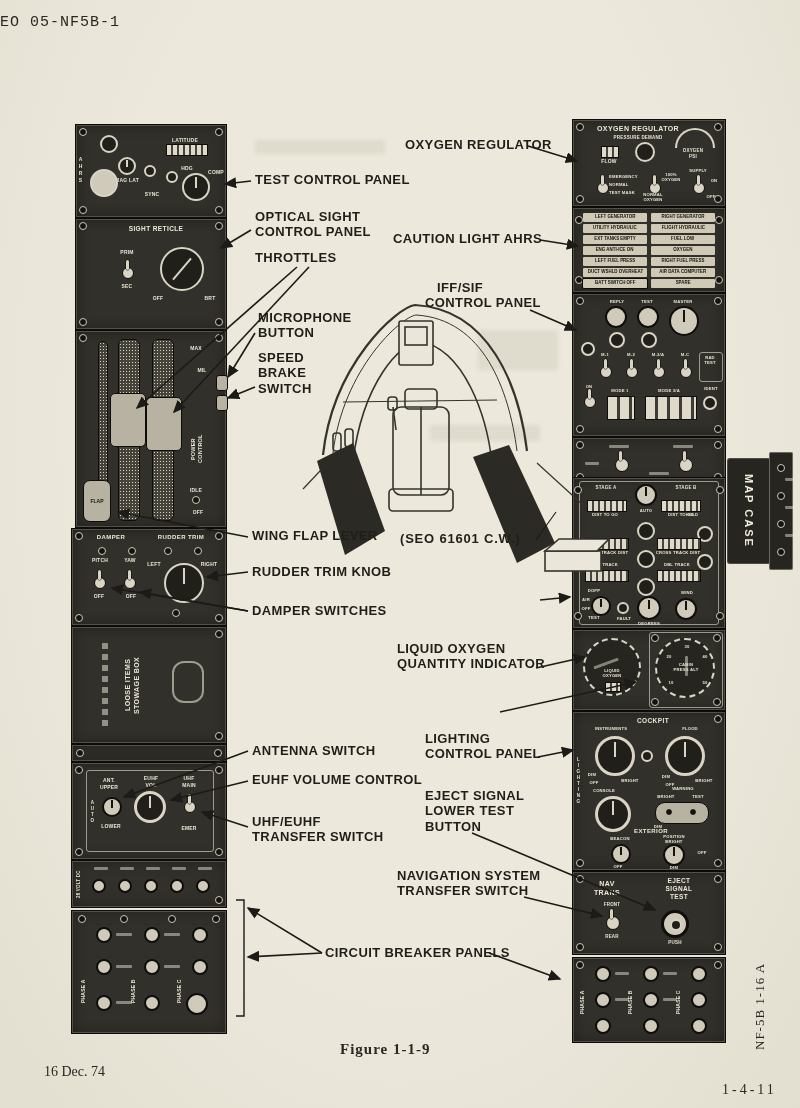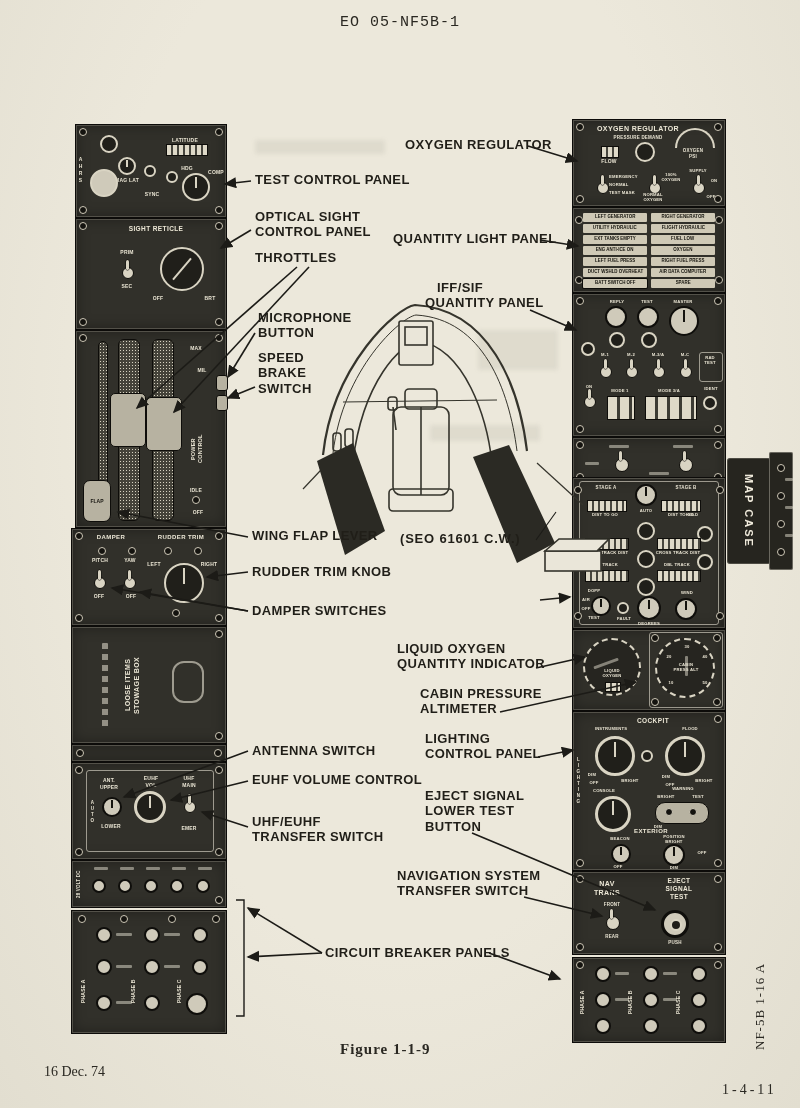--- a/index.html
+++ b/index.html
@@ -1,19 +1,19 @@
 <!DOCTYPE html>
 <html><head>
 <meta charset="utf-8">
 <style>
   html,body{margin:0;padding:0;background:#c8c4b6;}
   .page{position:relative;width:800px;height:1108px;margin:0 auto;overflow:hidden;
     background:radial-gradient(ellipse at 50% 38%, #ece8db 55%, #e2ded0 100%);
     font-family:"Liberation Sans",sans-serif;}
-  .docnum{position:absolute;left:0;top:14px;width:800px;text-align:center;
+  .docnum{position:absolute;left:0;top:14px;width:800px;
     font:15px "Liberation Mono",monospace;color:#2a2822;letter-spacing:1px;}
   .banner{position:absolute;left:18px;top:47px;width:766px;height:47px;background:#201e1a;
     display:flex;align-items:center;justify-content:center;box-shadow:0 0 2px #555 inset;}
   .banner span{font:bold 30px "Liberation Sans",sans-serif;color:#f2efe3;letter-spacing:1px;transform:scaleY(1.08);white-space:nowrap;}
   .console{position:absolute;}
   .p{position:absolute;background:#31302a;border:1px solid #0c0b09;
      box-shadow:inset 0 0 0 1px rgba(235,230,215,.22), inset 0 0 14px rgba(0,0,0,.38);}
   .t{position:absolute;font:bold 5px "Liberation Sans",sans-serif;color:#e8e3d2;letter-spacing:.2px;
      white-space:pre-line;text-align:center;line-height:1.3;}
   .T{position:absolute;font:bold 6.5px "Liberation Sans",sans-serif;color:#ece7d6;letter-spacing:.4px;
@@ -605,27 +605,25 @@
   <div class="callout" style="left:252px;top:528px;">WING FLAP LEVER</div>
   <div class="callout" style="left:252px;top:564px;">RUDDER TRIM KNOB</div>
   <div class="callout" style="left:252px;top:603px;">DAMPER SWITCHES</div>
   <div class="callout" style="left:252px;top:743px;">ANTENNA SWITCH</div>
   <div class="callout" style="left:252px;top:772px;">EUHF VOLUME CONTROL</div>
   <div class="callout" style="left:252px;top:814px;">UHF/EUHF
 TRANSFER SWITCH</div>
   <div class="callout" style="left:325px;top:945px;">CIRCUIT BREAKER PANELS</div>
 
   <div class="callout" style="left:405px;top:137px;">OXYGEN REGULATOR</div>
-  <div class="callout" style="left:393px;top:231px;">QUANTITY LIGHT PANEL</div>
+  <div class="callout" style="left:393px;top:231px;">CAUTION LIGHT AHRS</div>
   <div class="callout" style="left:425px;top:280px;text-indent:12px;">IFF/SIF
-QUANTITY PANEL</div>
+CONTROL PANEL</div>
   <div class="callout" style="left:397px;top:641px;">LIQUID OXYGEN
 QUANTITY INDICATOR</div>
-  <div class="callout" style="left:420px;top:686px;">CABIN PRESSURE
-ALTIMETER</div>
   <div class="callout" style="left:425px;top:731px;">LIGHTING
 CONTROL PANEL</div>
   <div class="callout" style="left:425px;top:788px;">EJECT SIGNAL
 LOWER TEST
 BUTTON</div>
   <div class="callout" style="left:397px;top:868px;">NAVIGATION SYSTEM
 TRANSFER SWITCH</div>
 
   <div class="callout" style="left:400px;top:531px;letter-spacing:.8px;">(SEO 61601 C.W.)</div>
 

